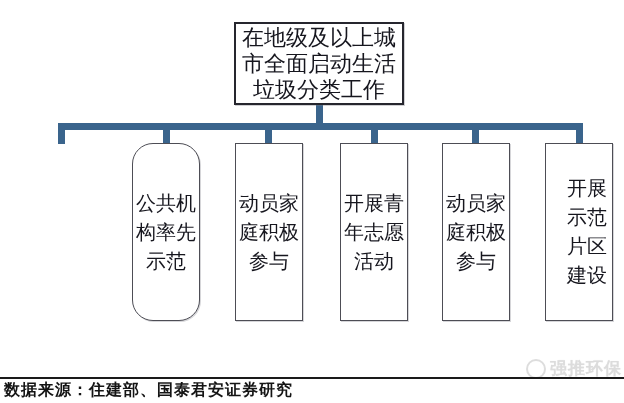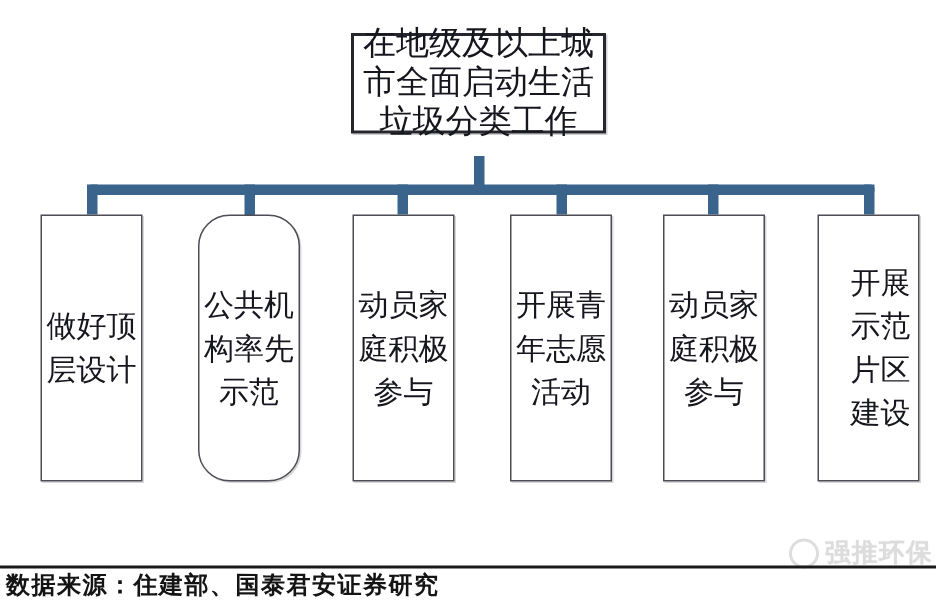--- a/index.html
+++ b/index.html
@@ -15,21 +15,21 @@
     overflow: hidden;
     font-family: "DejaVu Serif", "Liberation Serif", serif;
   }
 
   
   .top-box {
     position: absolute;
     left: 234px;
     top: 22px;
     width: 170px;
-    height: 67px;
+    height: 83px;
     box-sizing: border-box;
     background: #ffffff;
     border: 2px solid #26262e;
     display: flex;
     align-items: center;
     justify-content: center;
     text-align: center;
     font-size: 22px;
     line-height: 26px;
     color: #16161e;
@@ -134,21 +134,20 @@
 
   <div class="conn stem"></div>
   <div class="conn hbar"></div>
   <div class="conn drop drop-1"></div>
   <div class="conn drop drop-2"></div>
   <div class="conn drop drop-3"></div>
   <div class="conn drop drop-4"></div>
   <div class="conn drop drop-5"></div>
   <div class="conn drop drop-6"></div>
 
-  <div class="node node-1">做好顶层设计</div>
   <div class="node node-2">公共机构率先示范</div>
   <div class="node node-3">动员家庭积极参与</div>
   <div class="node node-4">开展青年志愿活动</div>
   <div class="node node-5">动员家庭积极参与</div>
   <div class="node node-6">开展示范片区建设</div>
 
   <div class="divider"></div>
   <div class="source-note">数据来源：住建部、国泰君安证券研究</div>
 
   <div class="watermark">

